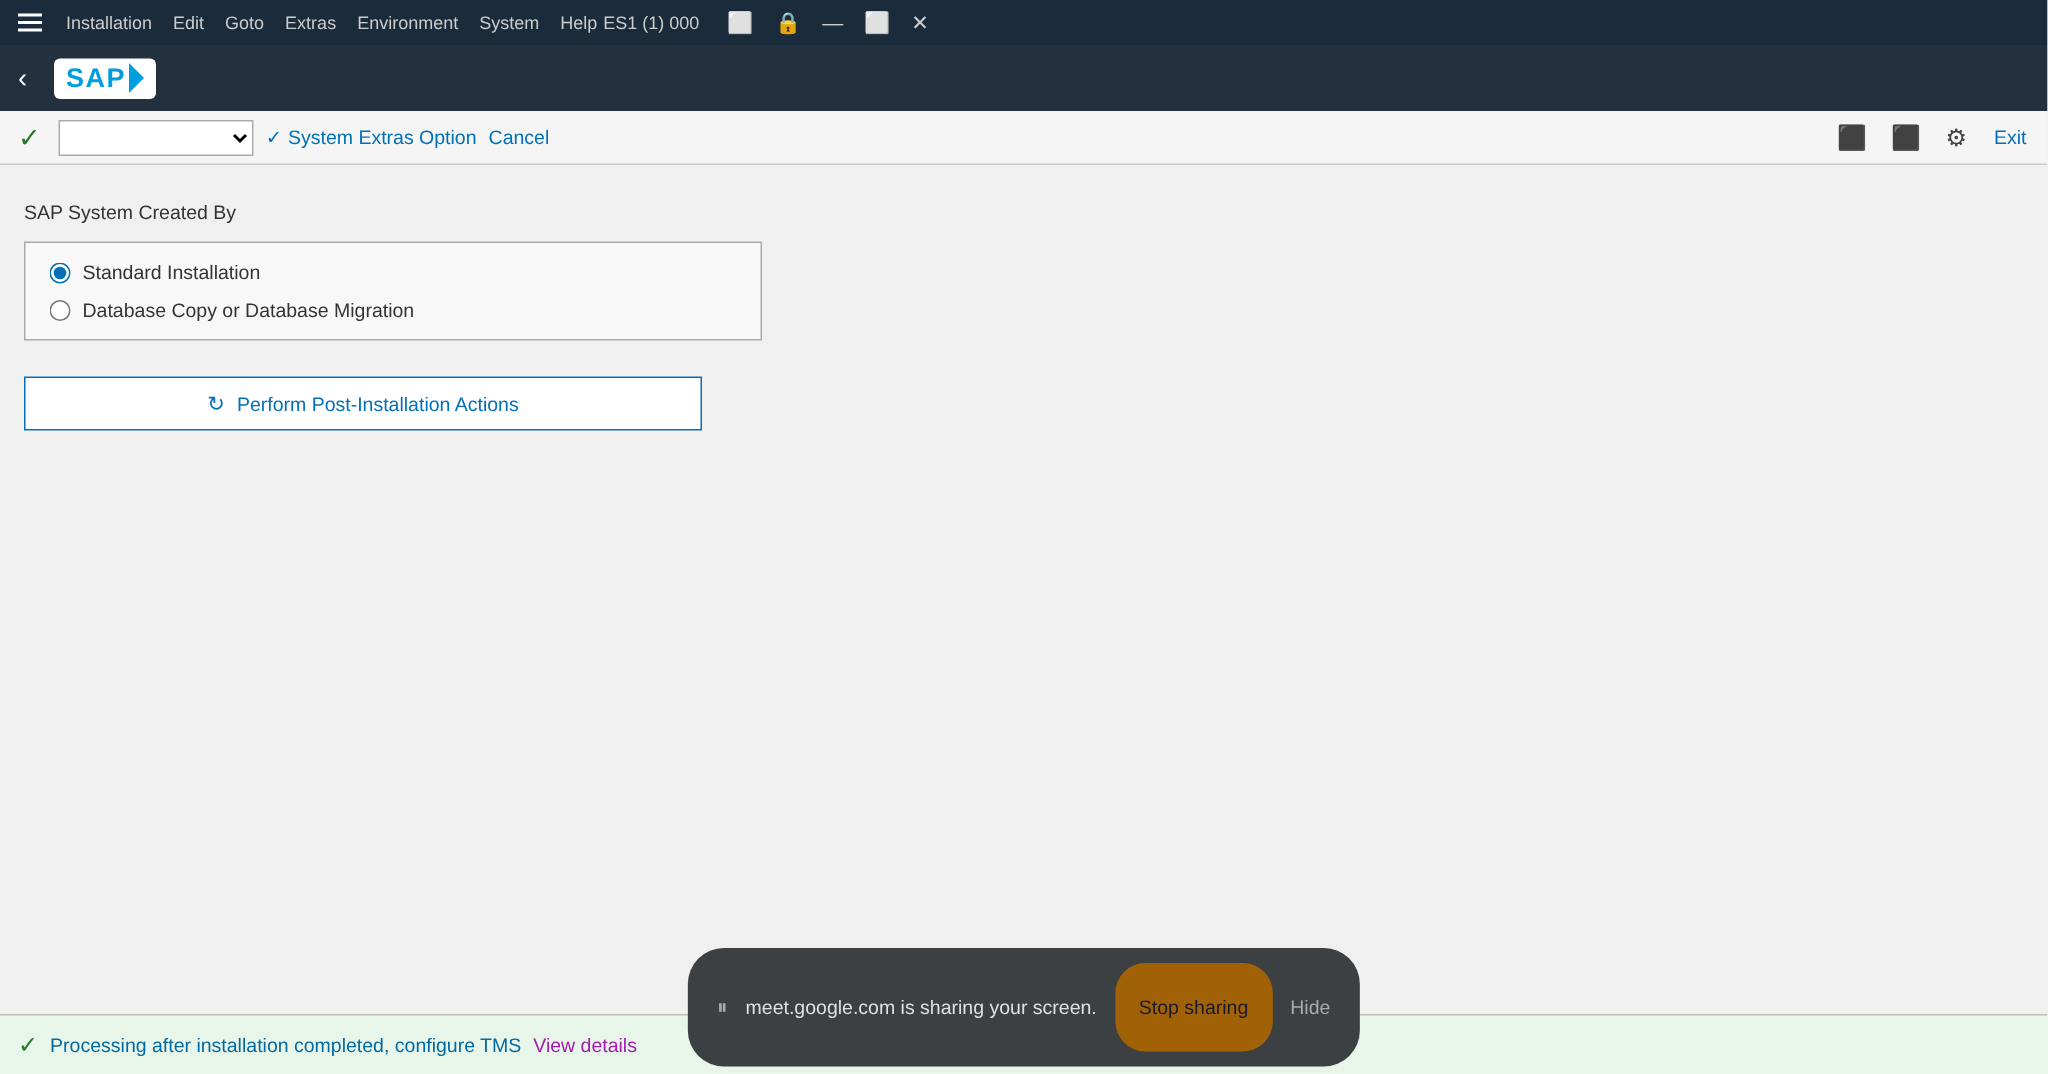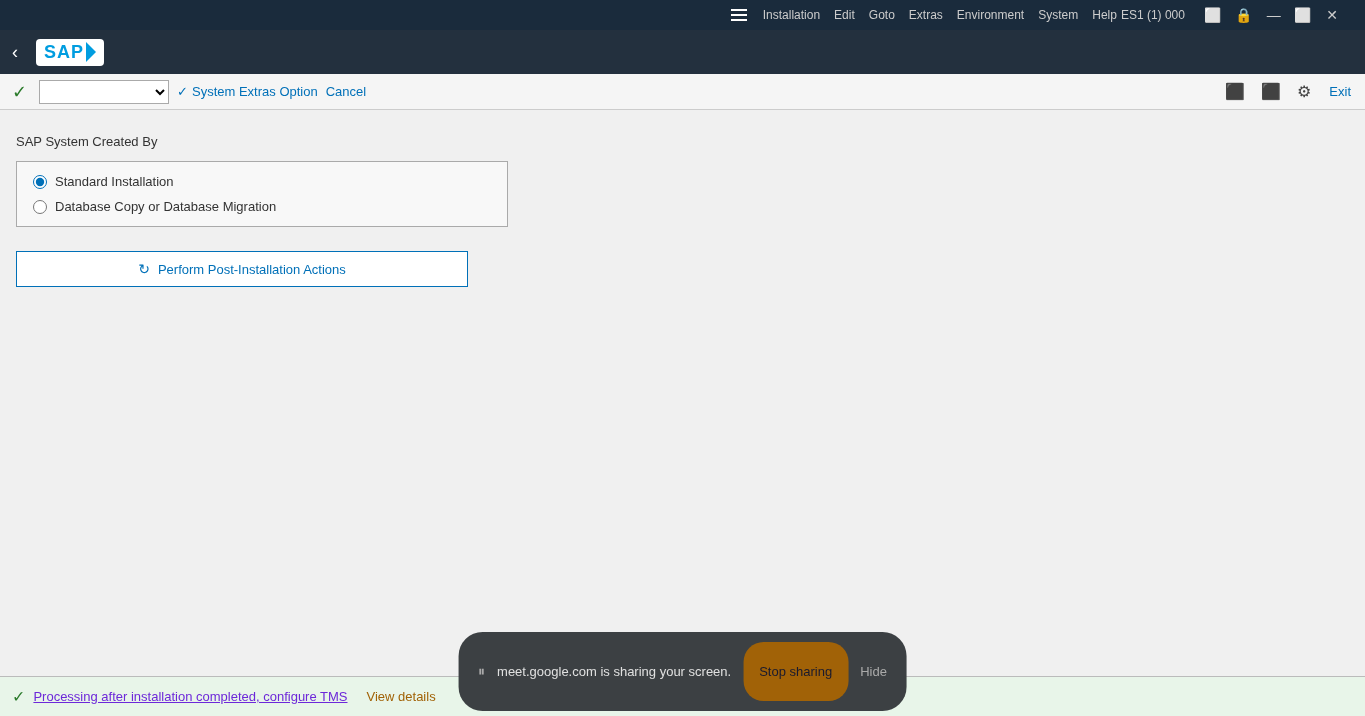--- a/index.html
+++ b/index.html
@@ -5,22 +5,22 @@
     * { margin: 0; padding: 0; box-sizing: border-box; }
     body { font-family: Arial, sans-serif; font-size: 13px; background: #f0f0f0; width: 1365px; height: 716px; overflow: hidden; position: relative; }
 
     
     .title-bar {
       background: #1a2b3c;
       color: #fff;
       height: 30px;
       display: flex;
       align-items: center;
-      justify-content: flex-end;
-      padding: 0 24px;
+      justify-content: flex-start;
+      padding: 0 12px;
       font-size: 12px;
     }
     .title-bar-left { display: flex; align-items: center; gap: 12px; }
     .hamburger { display: flex; flex-direction: column; gap: 3px; cursor: pointer; }
     .hamburger span { display: block; width: 16px; height: 2px; background: #fff; }
     .menu-items { display: flex; align-items: center; gap: 6px; }
     .menu-item { color: #ccc; font-size: 12px; cursor: pointer; padding: 2px 4px; }
     .title-bar-right { display: flex; align-items: center; gap: 8px; font-size: 12px; color: #ccc; }
     .title-bar-right .sys-id { margin-right: 8px; }
     .win-btn { color: #ccc; cursor: pointer; font-size: 14px; padding: 0 3px; }
@@ -169,22 +169,22 @@
       height: 40px;
       background: #e8f5e9;
       border-top: 1px solid #bbb;
       display: flex;
       align-items: center;
       padding: 0 12px;
       gap: 8px;
       font-size: 13px;
     }
     .status-icon { color: #2a7a2a; font-size: 16px; }
-    .status-text { color: #6d28d9; text-decoration: underline; }
-    .status-link { color: #a16207; cursor: pointer; margin-left: 11px; }
+    .status-text { color: #0369a1; }
+    .status-link { color: #a21caf; cursor: pointer; }
 
     
     .meet-notification {
       position: absolute;
       bottom: 5px;
       left: 50%;
       transform: translateX(-50%);
       background: #3c4043;
       color: #fff;
       border-radius: 24px;

